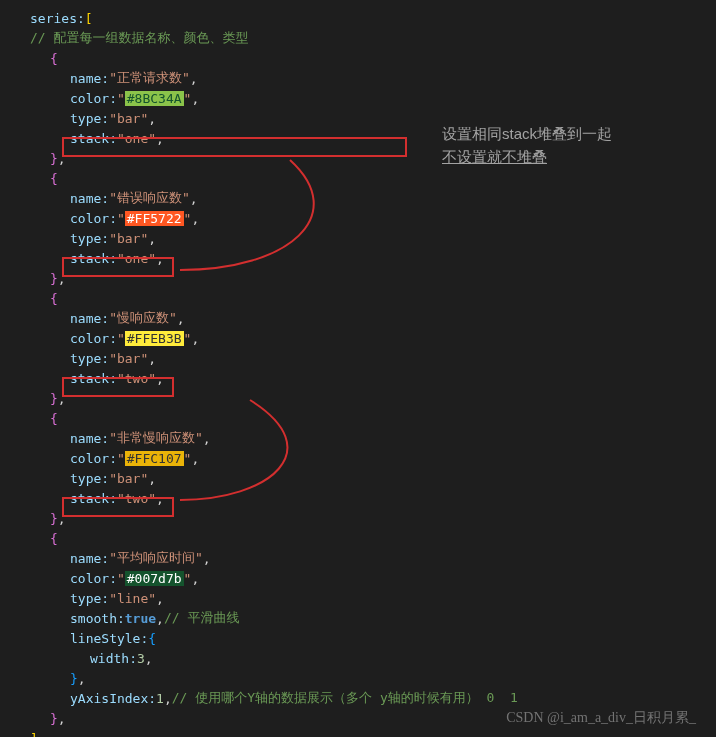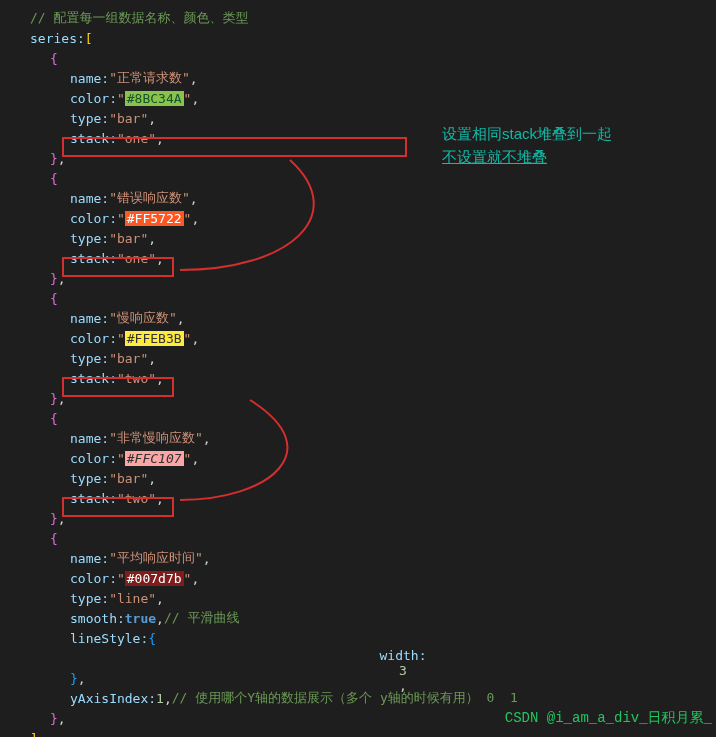--- a/index.html
+++ b/index.html
@@ -17,68 +17,68 @@
     .line {
       display: flex;
       align-items: center;
       height: 20px;
       padding-left: 30px;
       white-space: pre;
     }
     .indent1 { padding-left: 30px; }
     .indent2 { padding-left: 50px; }
     .indent3 { padding-left: 70px; }
-    .indent4 { padding-left: 90px; flex-direction: column; }
+    .indent4 { padding-left: 90px; }
     .comment { color: #6a9955; }
     .key { color: #9cdcfe; }
     .string { color: #ce9178; }
     .keyword { color: #569cd6; font-weight: bold; }
     .number { color: #b5cea8; }
     .punct { color: #d4d4d4; }
     .bracket-y { color: #ffd700; }
     .bracket-p { color: #da70d6; }
     .bracket-b { color: #179fff; }
     
     .swatch-green { background: #8BC34A; color: #14532d; padding: 0 2px; text-align: center; }
     .swatch-orange { background: #FF5722; color: #fff; padding: 0 2px; }
     .swatch-yellow1 { background: #FFEB3B; color: #333; padding: 0 2px; }
-    .swatch-yellow2 { background: #fca5a5; color: #333; padding: 0 2px; font-style: italic; }
-    .swatch-teal { background: #7f1d1d; color: #fff; padding: 0 2px; }
+    .swatch-yellow2 { background: #eab308; color: #333; padding: 0 2px; }
+    .swatch-teal { background: #14532d; color: #fff; padding: 0 2px; }
     
     .red-annotation {
       position: absolute;
-      color: #14b8a6;
+      color: #a3a3a3;
       font-size: 15px;
       font-family: "Microsoft YaHei", sans-serif;
     }
     .red-box {
       position: absolute;
       border: 2px solid #d32f2f;
       pointer-events: none;
     }
     .watermark {
       position: absolute;
       bottom: 10px;
-      right: 4px;
-      color: #22c55e;
-      font-family: Liberation Mono, monospace;
+      right: 20px;
+      color: #737373;
+      font-family: Liberation Serif, serif;
       font-size: 14px;
     }
     svg.arrow {
       position: absolute;
       pointer-events: none;
     }
   </style>
 </head>
 <body>
 
 <div>
 
+<div class="line indent1"><span class="key">series:</span> <span class="bracket-y">[</span></div>
 <div class="line indent1"><span class="comment">// 配置每一组数据名称、颜色、类型</span></div>
-<div class="line indent1"><span class="key">series:</span> <span class="bracket-y">[</span></div>
 
 <div class="line indent2"><span class="bracket-p">{</span></div>
 <div class="line indent3"><span class="key">name:</span> <span class="string">"正常请求数"</span><span class="punct">,</span></div>
 <div class="line indent3"><span class="key">color:</span> <span class="string">"</span><span class="swatch-green">#8BC34A</span><span class="string">"</span><span class="punct">,</span></div>
 <div class="line indent3"><span class="key">type:</span> <span class="string">"bar"</span><span class="punct">,</span></div>
 <div class="line indent3"><span class="key">stack:</span> <span class="string">"one"</span><span class="punct">,</span> </div>
 <div class="line indent2"><span class="bracket-p">}</span><span class="punct">,</span></div>
 
 <div class="line indent2"><span class="bracket-p">{</span></div>
 <div class="line indent3"><span class="key">name:</span> <span class="string">"错误响应数"</span><span class="punct">,</span></div>

